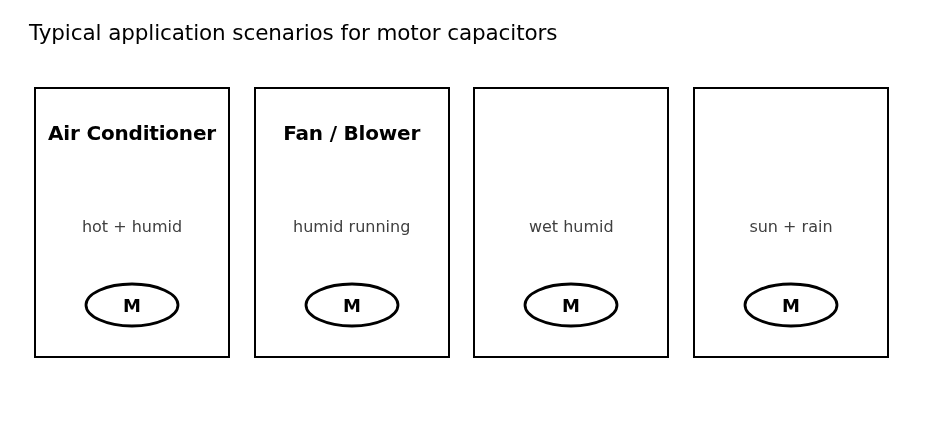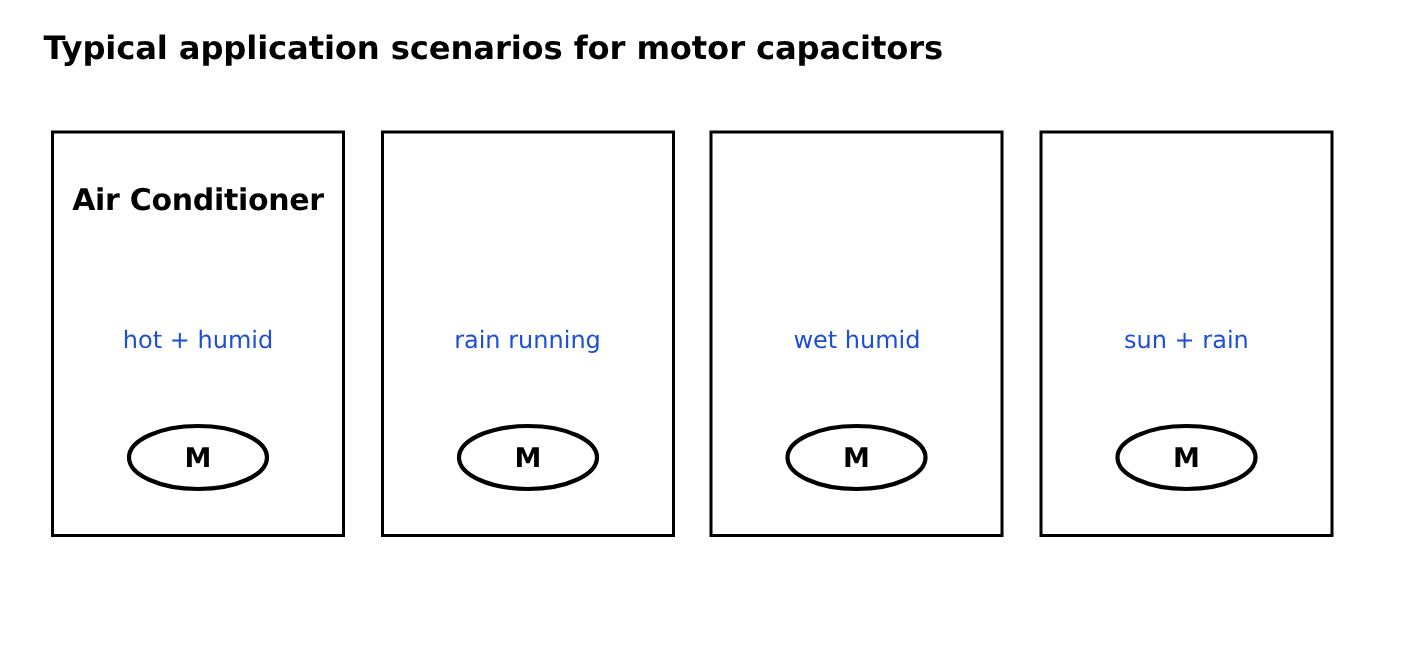--- a/index.html
+++ b/index.html
@@ -22,21 +22,21 @@
     top: 0;
     width: 936px;
     height: 444px;
   }
 
   #page-title {
     position: absolute;
     left: 29px;
     top: 20px;
     font-size: 21.5px;
-    font-weight: bold;
+    font-weight: normal;
     letter-spacing: -0.1px;
     line-height: 1.2;
     white-space: nowrap;
     color: #000000;
   }
 
   #cards-row {
     position: absolute;
     left: 34px;
     top: 87px;
@@ -74,21 +74,21 @@
   .card-subtitle {
     position: absolute;
     left: 0;
     right: 0;
     top: 128px;
     text-align: center;
     font-size: 16px;
     font-weight: normal;
     line-height: 1.2;
     white-space: nowrap;
-    color: #1d4ed8;
+    color: #404040;
   }
 
   .motor-symbol {
     position: absolute;
     left: 50%;
     transform: translateX(-50%);
     top: 193px;
     width: 96px;
     height: 46px;
   }
@@ -129,21 +129,22 @@
       <div class="card-subtitle">hot + humid</div>
       <div class="motor-symbol">
         <svg viewBox="0 0 96 46" xmlns="http://www.w3.org/2000/svg">
           <ellipse class="motor-ellipse" cx="48" cy="23" rx="46" ry="21"></ellipse>
           <text class="motor-label" x="48" y="23.5">M</text>
         </svg>
       </div>
     </div>
 
     <div class="scenario-card">
-      <div class="card-subtitle">rain running</div>
+      <div class="card-title">Fan / Blower</div>
+      <div class="card-subtitle">humid running</div>
       <div class="motor-symbol">
         <svg viewBox="0 0 96 46" xmlns="http://www.w3.org/2000/svg">
           <ellipse class="motor-ellipse" cx="48" cy="23" rx="46" ry="21"></ellipse>
           <text class="motor-label" x="48" y="23.5">M</text>
         </svg>
       </div>
     </div>
 
     <div class="scenario-card">
       <div class="card-subtitle">wet humid</div>

